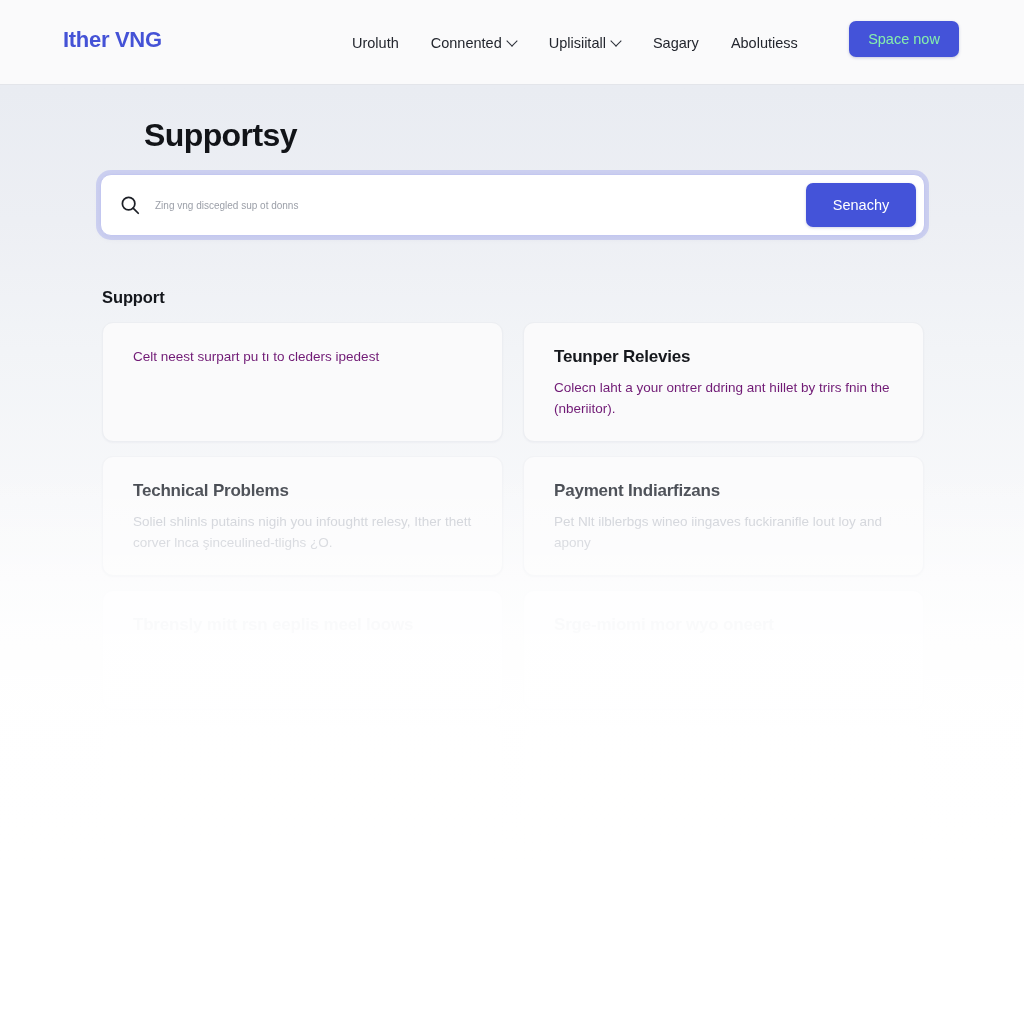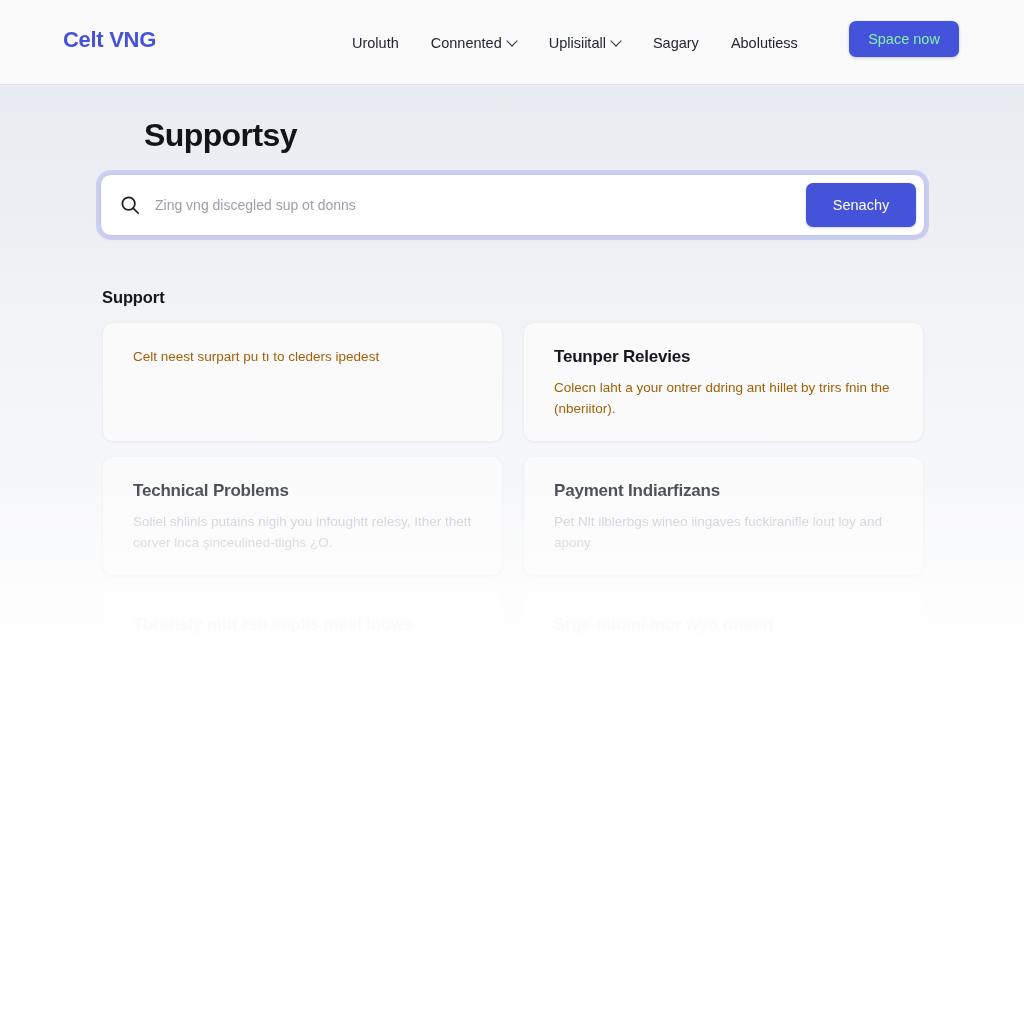--- a/index.html
+++ b/index.html
@@ -157,21 +157,21 @@
     margin-right: 14px;
     display: block;
   }
 
   .search-input {
     flex: 1 1 auto;
     border: none;
     outline: none;
     background: transparent;
     font-family: "Liberation Sans", sans-serif;
-    font-size: 14px;
+    font-size: 10px;
     color: #2a2d34;
     height: 40px;
   }
   .search-input::placeholder { color: #9b9fa8; }
 
   .search-btn {
     flex: 0 0 auto;
     width: 110px;
     height: 44px;
     background: #4453d9;
@@ -223,21 +223,21 @@
     font-weight: bold;
     color: #16181d;
     letter-spacing: -0.2px;
     margin-bottom: 11px;
     white-space: nowrap;
   }
 
   .card-desc {
     font-size: 13.5px;
     line-height: 1.55;
-    color: #a16207;
+    color: #701a75;
   }
 
   
   .card.t2 { background: #fbfbfc; border-color: #f2f3f6; }
   .card.t2 .card-title { color: #3d4149; }
   .card.t2 .card-desc  { color: #c9ccd3; }
 
   .card.t3 { background: #fdfdfe; border-color: #f8f9fb; box-shadow: none; }
   .card.t3 .card-title { color: #eceef2; }
   .card.t3 .card-desc  { color: #f6f7f9; }
@@ -264,21 +264,21 @@
       rgba(255,255,255,1) 400px);
   }
 </style>
 </head>
 <body>
 
 <div class="page">
 
   <div class="header">
 
-    <div class="brand">Celt VNG</div>
+    <div class="brand">Ither VNG</div>
 
     <div class="nav">
         <div class="nav-link">
           <span>Uroluth</span>
         </div>
         <div class="nav-link">
           <span>Connented</span>
           <span class="chev"></span>
         </div>
         <div class="nav-link">

